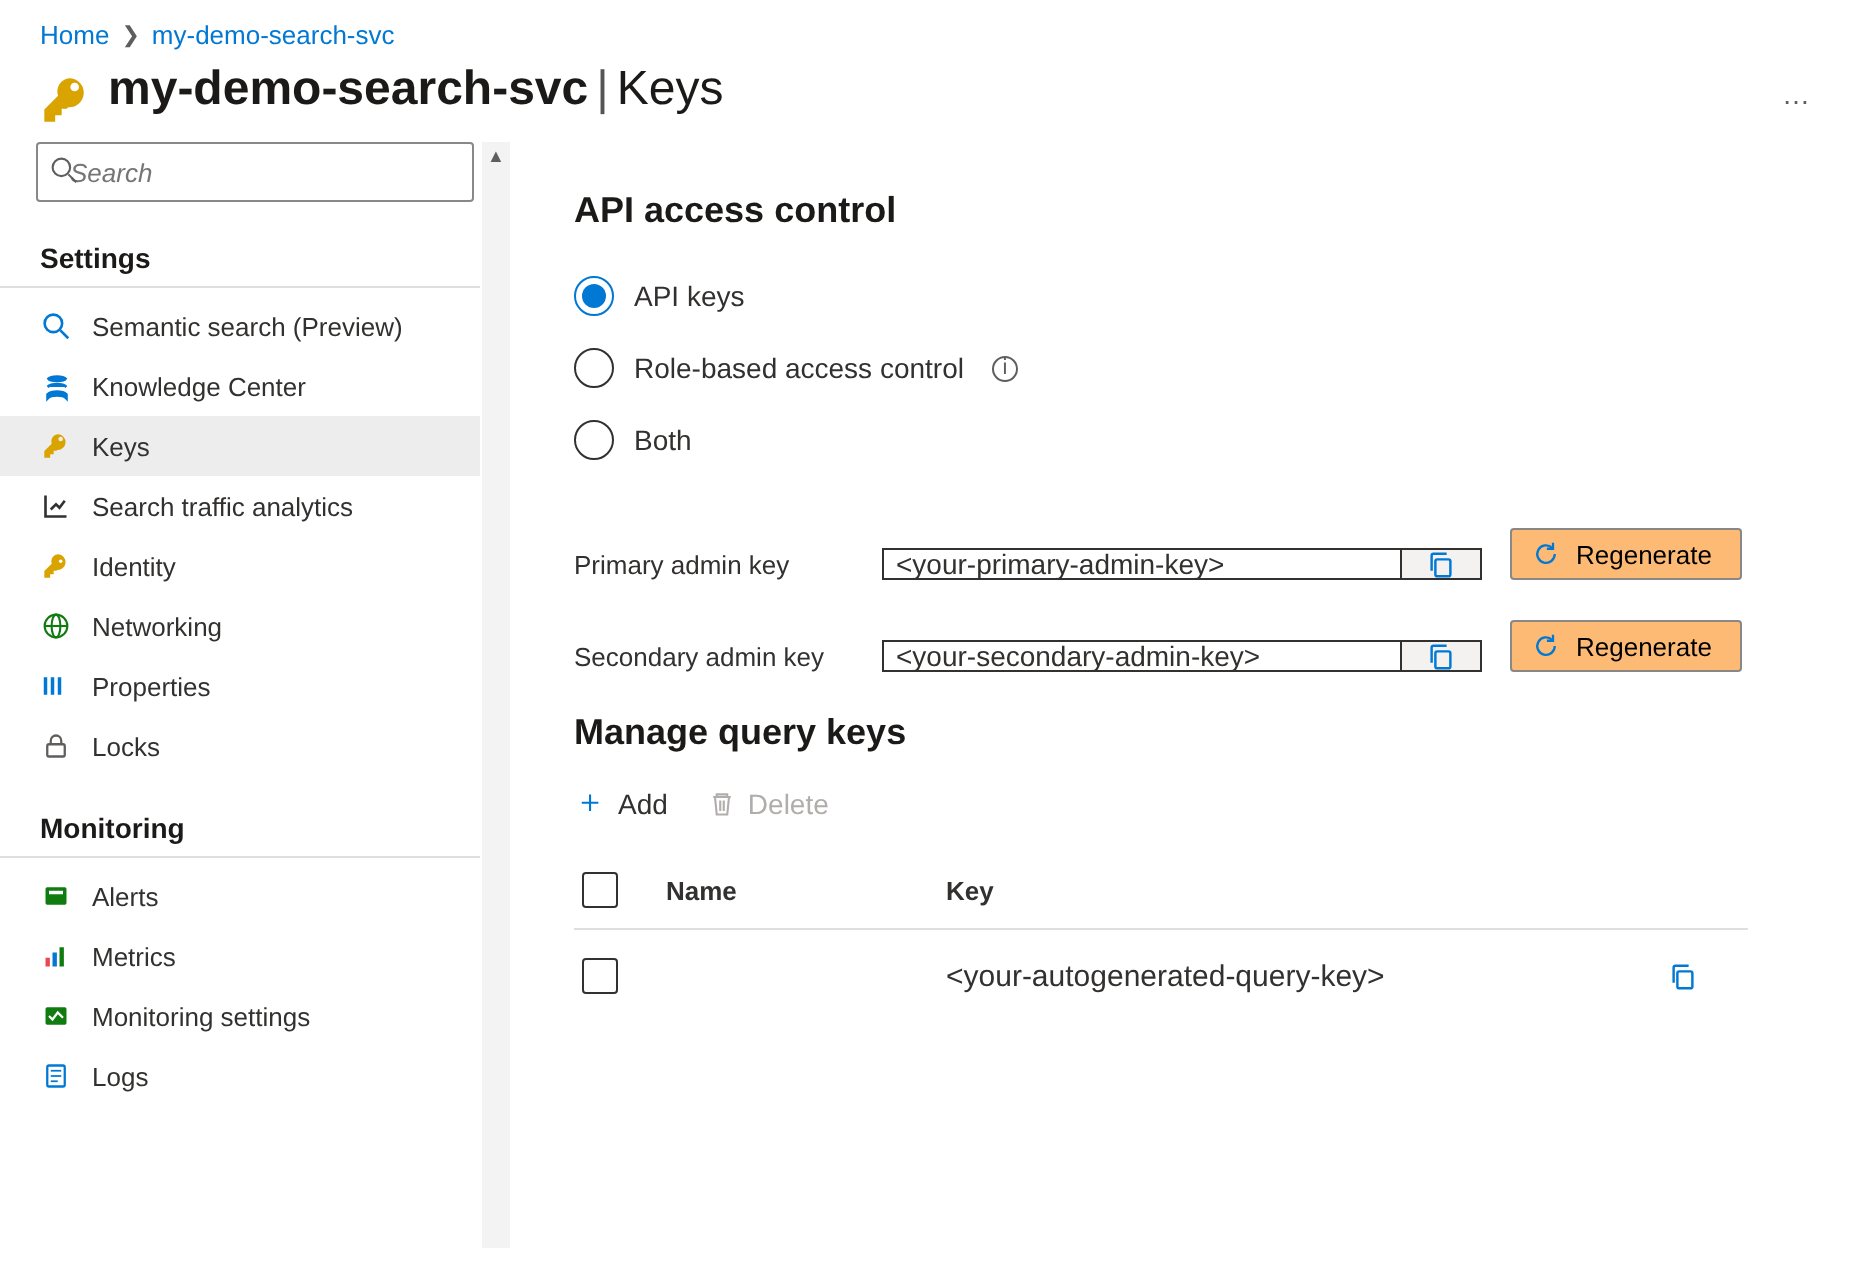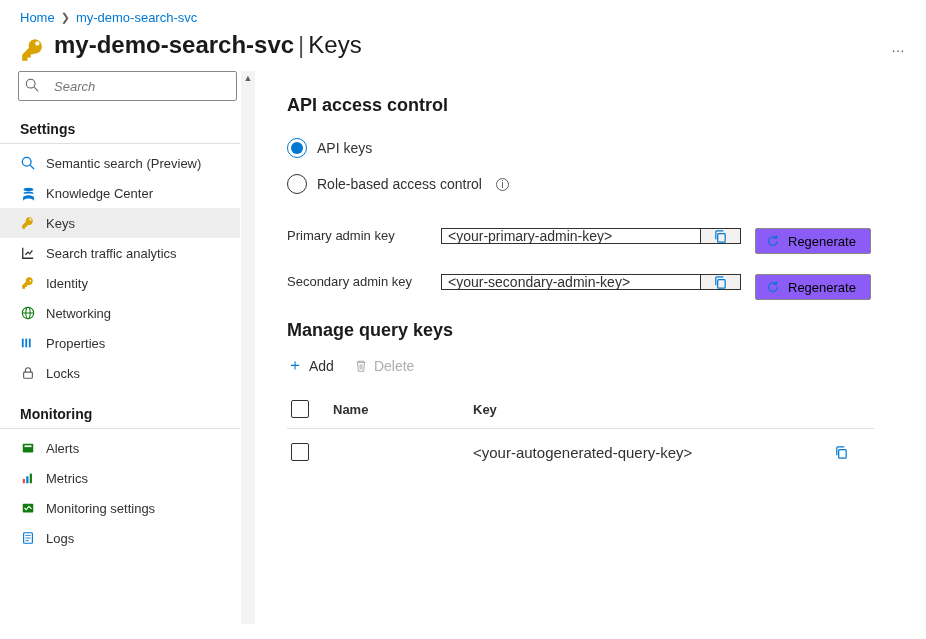--- a/index.html
+++ b/index.html
@@ -65,21 +65,21 @@
   }
   .search-wrap {
     margin: 0 18px 12px 18px;
     position: relative;
   }
   .search-input {
     width: 100%;
     height: 30px;
     border: 1px solid #8a8886;
     border-radius: 2px;
-    padding: 0 8px 0 35px;
+    padding: 0 8px 0 16px;
     font-size: 13px;
     font-style: italic;
     color: #605e5c;
     outline: none;
   }
   .search-ico {
     position: absolute;
     left: 7px;
     top: 7px;
     color: #605e5c;
@@ -141,21 +141,21 @@
     flex: 0 0 20px;
   }
   .radio.checked { border-color: #0078d4; }
   .radio.checked::after {
     content:""; position:absolute; top:3px;left:3px;right:3px;bottom:3px;
     border-radius:50%; background:#0078d4;
   }
   .info-ico { color:#605e5c; font-size:11px; border:1px solid #605e5c; border-radius:50%; width:13px;height:13px; display:inline-flex;align-items:center;justify-content:center; margin-left:4px;}
 
   .key-row {
-    display:flex; align-items:flex-start; gap: 14px;
+    display:flex; align-items:flex-end; gap: 14px;
     margin-bottom: 20px;
   }
   .key-label { width: 140px; font-size: 13px; }
   .key-field {
     display: flex;
     border: 1px solid #323130;
     height: 16px;
     width: 300px;
   }
   .key-value {
@@ -165,21 +165,21 @@
   .copy-btn {
     width: 40px;
     border-left: 1px solid #323130;
     background: #f3f2f1;
     display:flex;align-items:center;justify-content:center;
     cursor:pointer;
   }
   .regen-btn {
     height: 26px;
     border: 1px solid #8a8886;
-    background:#8b5cf6;
+    background:#fdba74;
     padding: 0 14px 0 10px;
     display:flex;align-items:center;gap:8px;
     font-size:13px;
     border-radius:2px;
     cursor:pointer;
   }
 
   .toolbar { display:flex; gap:20px; margin: 6px 0 24px 0; align-items:center;}
   .tool-btn { display:flex;align-items:center;gap:6px; font-size:14px; color:#323130; cursor:pointer;}
   .tool-btn.disabled { color:#b0adab; cursor:default;}
@@ -375,20 +375,24 @@
     <h2>API access control</h2>
     <div class="radio-group" id="radio-group">
         <div class="radio-row">
           <div class="radio checked"></div>
           <span>API keys</span>
         </div>
         <div class="radio-row">
           <div class="radio"></div>
           <span>Role-based access control</span>
           <span class="info-ico">i</span>
+        </div>
+        <div class="radio-row">
+          <div class="radio"></div>
+          <span>Both</span>
         </div>
       </div>
 
     <div id="admin-key-rows">
         <div class="key-row">
           <div class="key-label">Primary admin key</div>
           <div class="key-field">
             <div class="key-value">&lt;your-primary-admin-key&gt;</div>
             <div class="copy-btn">
               <svg width="15" height="15" viewBox="0 0 16 16">

